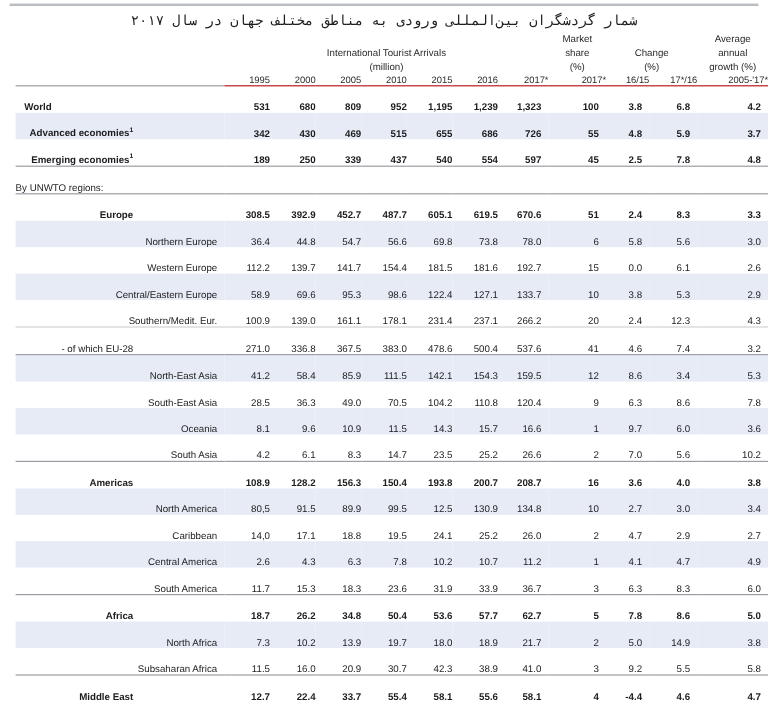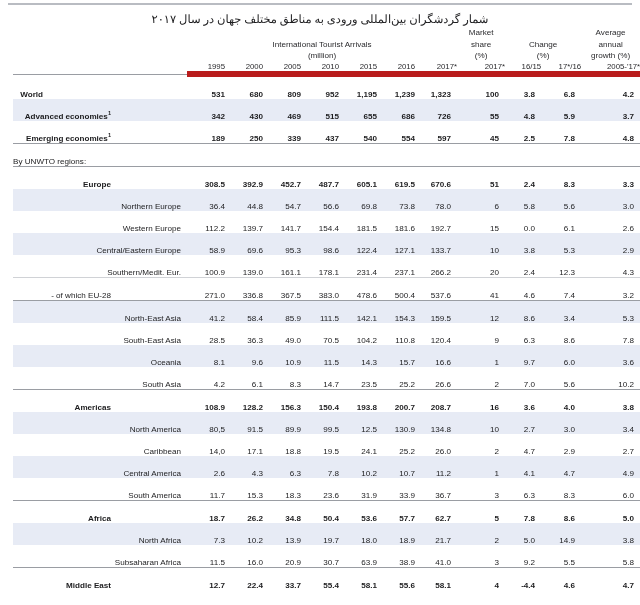--- a/index.html
+++ b/index.html
@@ -30,21 +30,21 @@
     height: 605px;
   }
   #title {
     text-align: center;
     font-size: 11.5px;
     color: #1d1d1f;
     direction: rtl;
     padding: 12px 60px 0 60px;
     letter-spacing: 0.1px;
     line-height: 1.3;
-    font-family: Liberation Serif, serif;
+    font-family: Liberation Mono, monospace;
   }
   table.tbl {
     border-collapse: collapse;
     width: 614px;
     margin: 0 0 0 13px;
     table-layout: fixed;
     font-size: 8.1px;
   }
   table.tbl td, table.tbl th {
     padding: 0;
@@ -69,21 +69,21 @@
     padding-bottom: 3px;
     vertical-align: bottom;
   }
   .hdr-year {
     font-size: 7.8px;
     text-align: right;
     color: #2b2b2e;
     padding: 4px 4px 4px 0;
     white-space: nowrap;
   }
-  tr.hdr-years td { border-bottom: 6px solid #b91c1c; }
+  tr.hdr-years td { border-bottom: 1px solid #b91c1c; }
   tr.hdr-years td.blank { border-bottom: 1px solid #9a9da3; }
 
   
   tr.row td {
     height: 22px;
     padding: 0;
   }
   td.lbl {
     text-align: right;
     padding-right: 6px;
@@ -479,21 +479,21 @@
           <td class="num wide">5.0</td>
           <td class="num wide">14.9</td>
           <td class="num wide">3.8</td>
         </tr>
         <tr class="row">
           <td class="lbl" style="padding-right: 6px;">Subsaharan Africa</td>
           <td class="num">11.5</td>
           <td class="num">16.0</td>
           <td class="num">20.9</td>
           <td class="num">30.7</td>
-          <td class="num">63.9</td>
+          <td class="num">42.3</td>
           <td class="num">38.9</td>
           <td class="num wide b">41.0</td>
           <td class="num wide b">3</td>
           <td class="num wide">9.2</td>
           <td class="num wide">5.5</td>
           <td class="num wide">5.8</td>
         </tr>
         <tr class="sep">
           <td colspan="12"></td>
         </tr>

